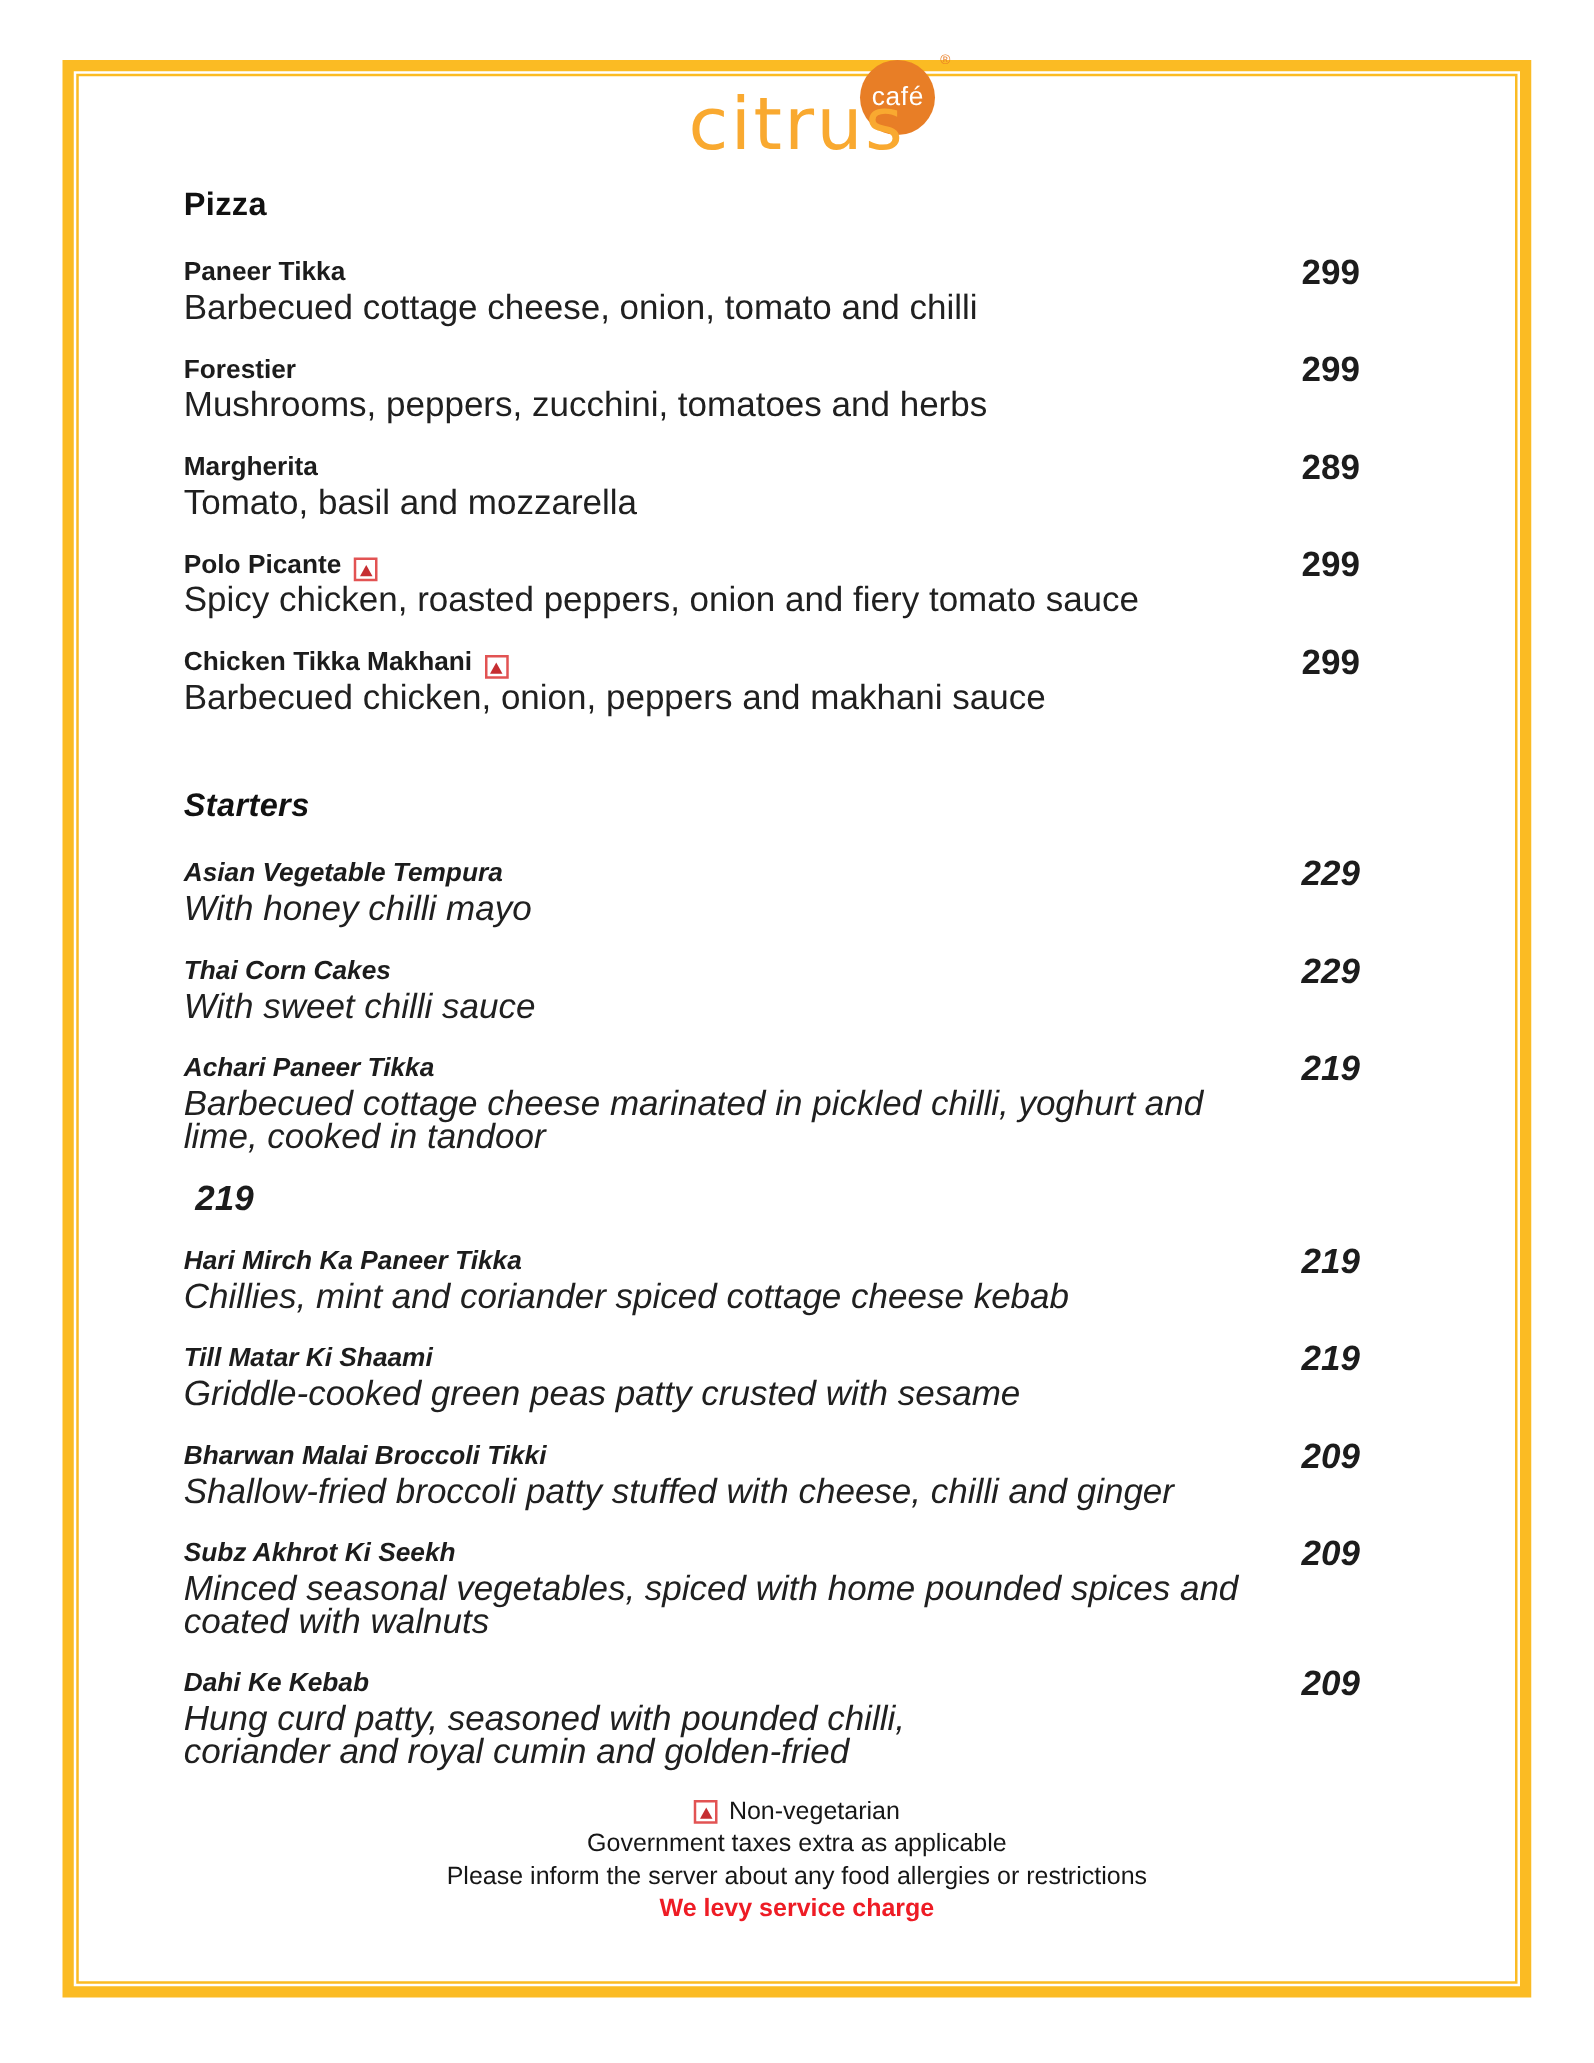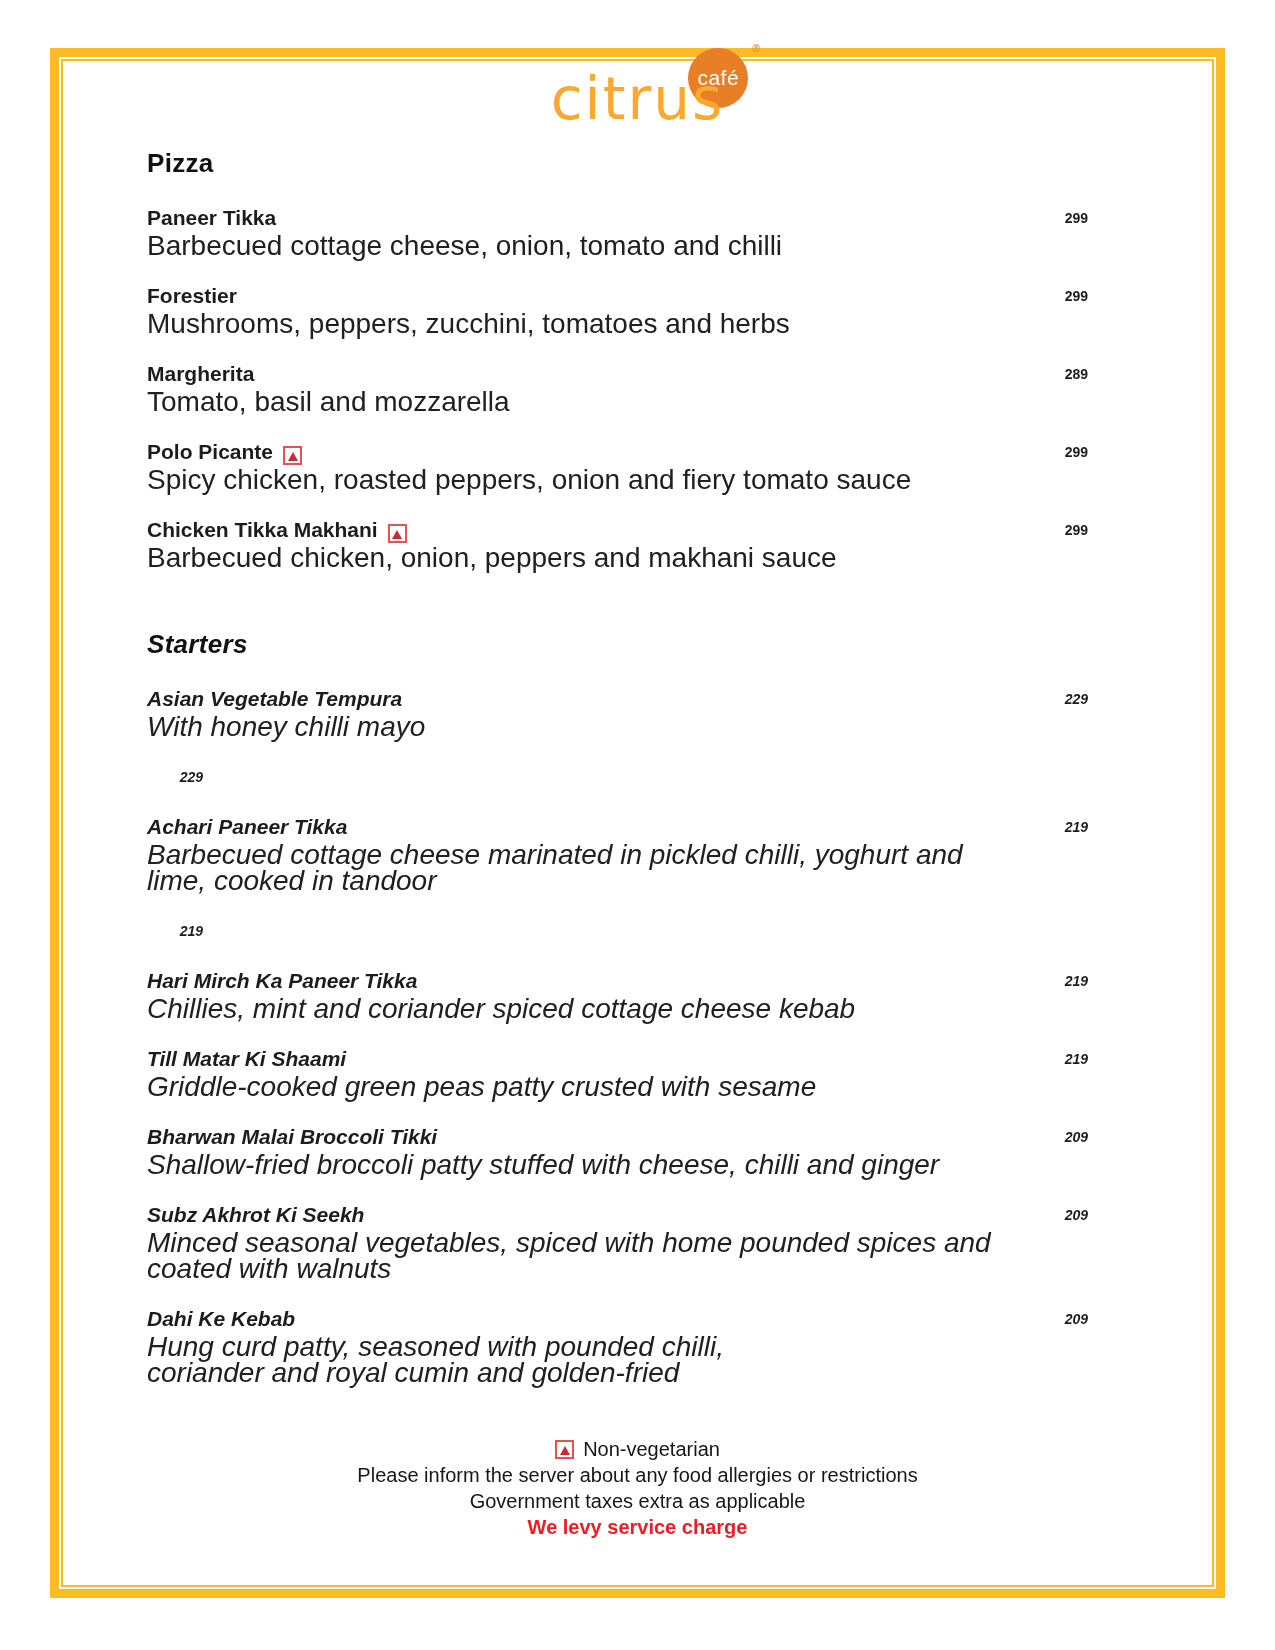--- a/index.html
+++ b/index.html
@@ -44,21 +44,21 @@
   .menu{position:absolute;top:148px;left:147px;width:941px;}
   .section-title{
     font-size:26px;font-weight:bold;margin:0 0 26px 0;letter-spacing:.3px;color:#111;
   }
   .menu-section + .menu-section{margin-top:58px;font-style:italic;}
   .menu-item{display:flex;justify-content:space-between;align-items:flex-start;margin-bottom:24px;}
   .item-main{max-width:860px;}
   .item-title-row{display:flex;align-items:flex-end;gap:10px;}
   .item-name{font-size:21px;font-weight:bold;line-height:26px;}
   .item-desc{font-size:28px;line-height:26px;margin-top:2px;white-space:pre-line;color:#202020;}
-  .item-price{font-size:14px;font-weight:bold;line-height:26px;min-width:56px;text-align:right;}
+  .item-price{font-size:28px;font-weight:bold;line-height:26px;min-width:56px;text-align:right;}
 
   
   .nonveg-icon{
     display:inline-flex;width:19px;height:19px;border:2px solid var(--nonveg-border);
     background:#fff;align-items:flex-end;justify-content:center;flex:0 0 auto;
   }
   .nonveg-icon::before{
     content:"";width:0;height:0;margin-bottom:2px;
     border-left:5px solid transparent;border-right:5px solid transparent;
     border-bottom:9px solid var(--nonveg-tri);
@@ -157,20 +157,27 @@
       <div class="item-title-row">
         <span class="item-name">Asian Vegetable Tempura</span>
 
       </div>
       <div class="item-desc">With honey chilli mayo</div>
     </div>
     <div class="item-price">229</div>
   </div>
 
   <div class="menu-item">
+    <div class="item-main">
+      <div class="item-title-row">
+        <span class="item-name">Thai Corn Cakes</span>
+
+      </div>
+      <div class="item-desc">With sweet chilli sauce</div>
+    </div>
     <div class="item-price">229</div>
   </div>
 
   <div class="menu-item">
     <div class="item-main">
       <div class="item-title-row">
         <span class="item-name">Achari Paneer Tikka</span>
 
       </div>
       <div class="item-desc">Barbecued cottage cheese marinated in pickled chilli, yoghurt and lime, cooked in tandoor</div>
@@ -239,16 +246,16 @@
   </div>
 </div>
   </section>
 </main>
 
 <footer class="footer">
   <div class="nonveg-line">
     <span class="nonveg-icon"></span>
     <span>Non-vegetarian</span>
   </div>
+  <div>Government taxes extra as applicable</div>
   <div>Please inform the server about any food allergies or restrictions</div>
-  <div>Government taxes extra as applicable</div>
   <div class="red">We levy service charge</div>
 </footer>
 
 </body></html>

